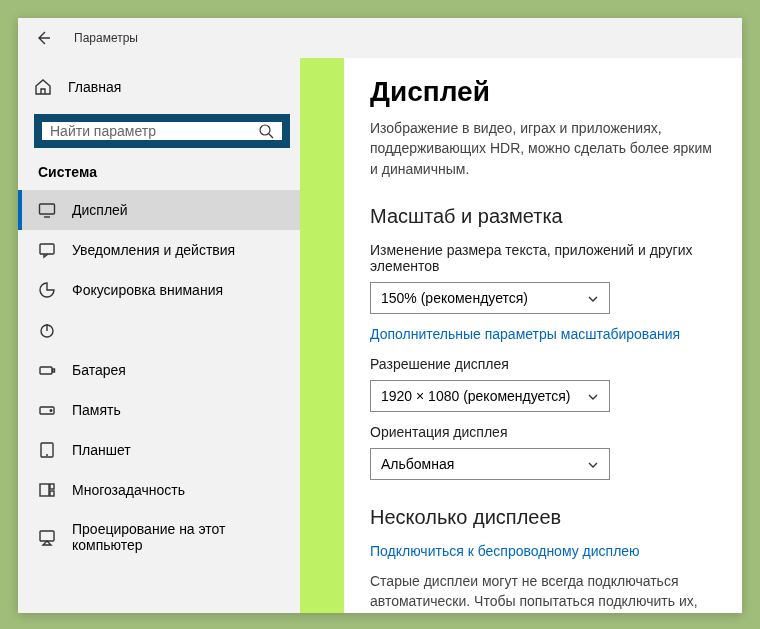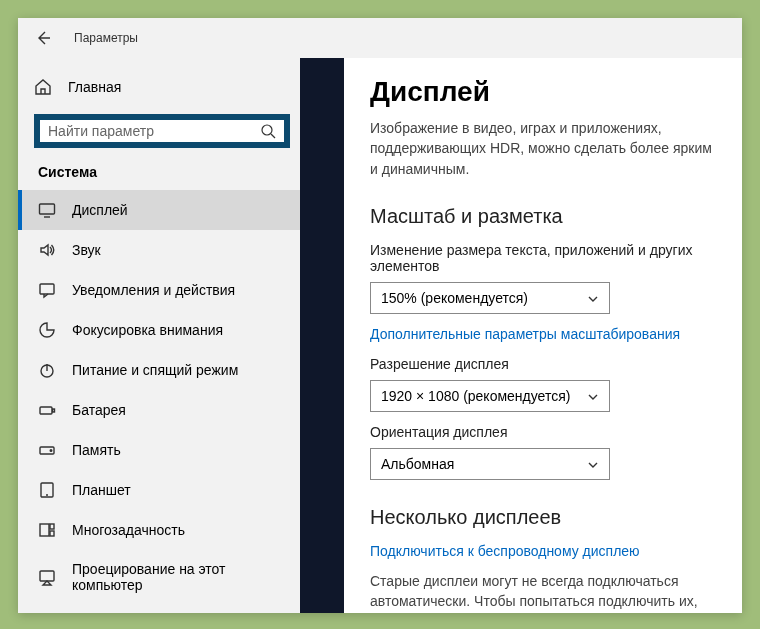--- a/index.html
+++ b/index.html
@@ -9,21 +9,21 @@
     font-size: 14px;
     color: #000;
     display: flex;
     justify-content: center;
     align-items: flex-start;
     padding: 18px 0;
   }
   .window {
     width: 724px;
     height: 595px;
-    background: #0f172a;
+    background: #bef264;
     box-shadow: 0 2px 10px rgba(0,0,0,0.2);
     display: flex;
     flex-direction: column;
     overflow: hidden;
     position: relative;
   }
   .titlebar {
     height: 40px;
     display: flex;
     align-items: center;
@@ -63,21 +63,21 @@
     gap: 16px;
     padding: 8px 16px;
     cursor: pointer;
   }
   .home-row .icon { width: 18px; height: 18px; flex-shrink: 0; display:flex; align-items:center; justify-content:center;}
   .home-row span.label { font-size: 14px; }
   .search-wrap {
     padding: 10px 10px 12px 16px;
   }
   .search-box {
-    border: 6px solid #0c4a6e;
+    border: 8px solid #0c4a6e;
     background: #fff;
     height: 34px;
     display: flex;
     align-items: center;
     padding: 0 8px;
   }
   .search-box input {
     border: none; outline: none;
     flex: 1;
     font-size: 14px;
@@ -220,28 +220,20 @@
         <div class="nav-item active">
           <span class="icon">
               <svg viewBox="0 0 18 18">
                 <rect x="1.5" y="3" width="15" height="10" rx="1"></rect>
                 <path d="M6 16 H12"></path>
               </svg>
             </span>
           <span class="label">Дисплей</span>
         </div>
 
-        <div class="nav-item">
-          <span class="icon">
-              <svg viewBox="0 0 18 18">
-                <path d="M3 7 H6 L10 4 V14 L6 11 H3 Z M12 6 Q15 9 12 12 M13.5 4 Q18 9 13.5 14"></path>
-              </svg>
-            </span>
-          <span class="label">Звук</span>
-        </div>
 
         <div class="nav-item">
           <span class="icon">
               <svg viewBox="0 0 18 18">
                 <rect x="2" y="3" width="14" height="10" rx="1"></rect>
                 <path d="M6 13 L6 16 L10 13"></path>
               </svg>
             </span>
           <span class="label">Уведомления и действия</span>
         </div>
@@ -255,21 +247,20 @@
           <span class="label">Фокусировка внимания</span>
         </div>
 
         <div class="nav-item">
           <span class="icon">
               <svg viewBox="0 0 18 18">
                 <circle cx="9" cy="10" r="6"></circle>
                 <path d="M9 3 V10"></path>
               </svg>
             </span>
-          <span class="label">Питание и спящий режим</span>
         </div>
 
         <div class="nav-item">
           <span class="icon">
               <svg viewBox="0 0 18 18">
                 <rect x="2" y="6" width="12" height="7" rx="1"></rect>
                 <rect x="14.5" y="8" width="2" height="3"></rect>
               </svg>
             </span>
           <span class="label">Батарея</span>

